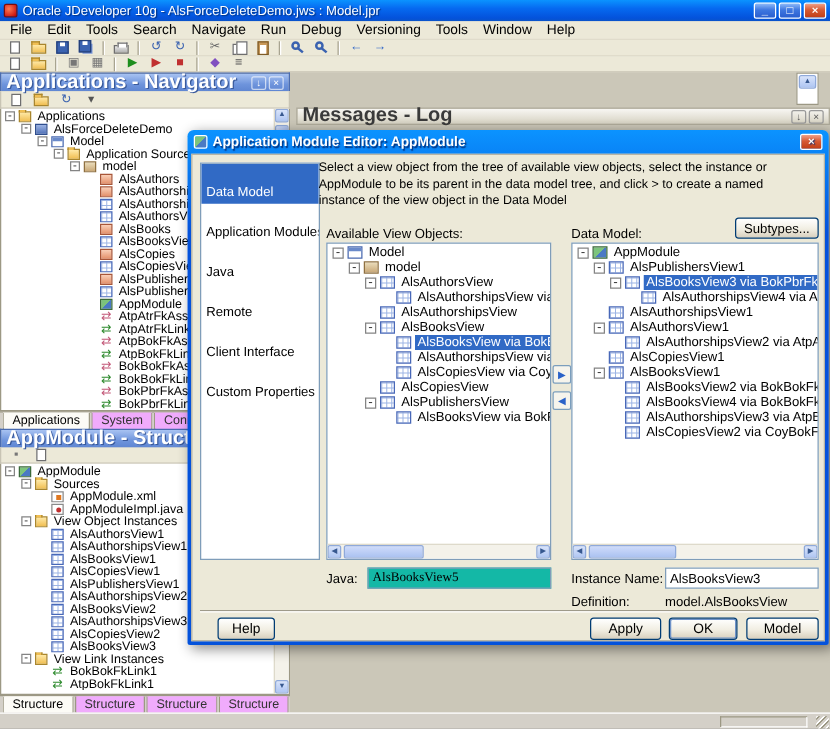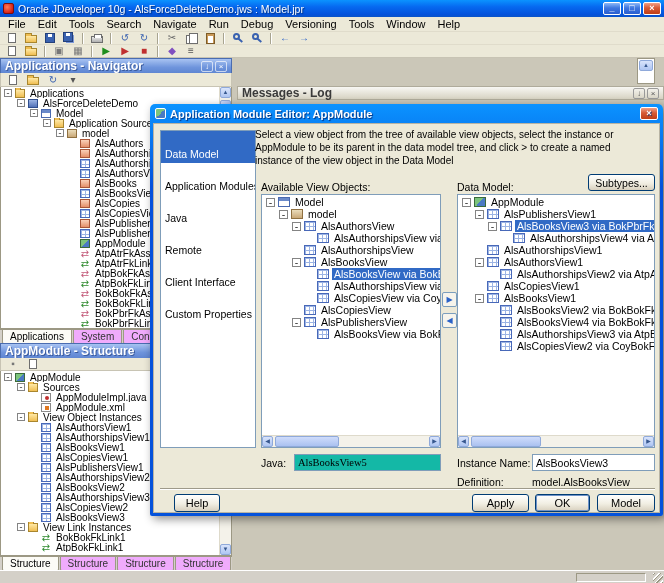--- a/index.html
+++ b/index.html
@@ -44,21 +44,21 @@
   .k-copy{width:7px;height:9px;background:#fff;border:1px solid #6E6E6E;margin:2px 2px 0 -2px}
   .k-copy::before{content:"";position:absolute;left:2px;top:-3px;width:7px;height:9px;background:#fff;border:1px solid #6E6E6E}
   .k-paste{width:9px;height:11px;background:#C89858;border:1px solid #7E5C28}
   .k-paste::before{content:"";position:absolute;left:1px;top:2px;width:5px;height:7px;background:#fff}
   .k-search{width:7px;height:7px;border:2px solid #3A62B0;border-radius:50%;margin:-3px 3px 0 0}
   .k-search::after{content:"";position:absolute;width:6px;height:2px;background:#3A62B0;right:-5px;bottom:-3px;transform:rotate(40deg)}
 
   
   .panel-header{height:15px;display:flex;align-items:center;gap:3px;padding:0 4px;
     background:linear-gradient(180deg,#A8C3F2,#6E94DC 60%,#5F86D2);border:1px solid #4A6CB0;border-bottom:none}
-  .ph-title{flex:1;color:#fff;font-weight:bold;font-size:12px;white-space:nowrap;overflow:hidden;text-shadow:1px 1px 0 #3A5A9C}
+  .ph-title{flex:1;color:#fff;font-weight:bold;font-size:16px;white-space:nowrap;overflow:hidden;text-shadow:1px 1px 0 #3A5A9C}
   .ph-ic{width:12px;height:11px;flex:none;color:#fff;font-size:8px;line-height:10px;text-align:center;
     border:1px solid rgba(255,255,255,.65);border-radius:2px}
   .minibar{background:#ECE9D8;border:1px solid #C8C4B4;border-top:none;display:flex;align-items:center;gap:2px;padding-left:3px}
   .treebox{background:#fff;border:1px solid #9C9884;border-top:none;overflow:hidden;position:relative}
 
   
   .trow{display:flex;align-items:center;white-space:nowrap;overflow:hidden}
   .dense .trow{height:10px;font-size:10px}
   .mid   .trow{height:12px;font-size:10.5px}
   .texp{flex:none;border:1px solid #848484;background:#fff;text-align:center;margin-right:3px;
@@ -476,27 +476,27 @@
             <span class="tic ic-appmodule"></span>
             <span class="tlabel">AppModule</span>
           </div>
           <div class="trow" style="padding-left: 16px;">
             <span class="texp">-</span>
             <span class="tic ic-folder"></span>
             <span class="tlabel">Sources</span>
           </div>
           <div class="trow" style="padding-left: 29px;">
             <span class="texpsp"></span>
+            <span class="tic ic-xml"></span>
+            <span class="tlabel">AppModule.xml</span>
+          </div>
+          <div class="trow" style="padding-left: 29px;">
+            <span class="texpsp"></span>
             <span class="tic ic-java"></span>
             <span class="tlabel">AppModuleImpl.java</span>
-          </div>
-          <div class="trow" style="padding-left: 29px;">
-            <span class="texpsp"></span>
-            <span class="tic ic-xml"></span>
-            <span class="tlabel">AppModule.xml</span>
           </div>
           <div class="trow" style="padding-left: 16px;">
             <span class="texp">-</span>
             <span class="tic ic-folder"></span>
             <span class="tlabel">View Object Instances</span>
           </div>
           <div class="trow" style="padding-left: 29px;">
             <span class="texpsp"></span>
             <span class="tic ic-view"></span>
             <span class="tlabel">AlsAuthorsView1</span>

